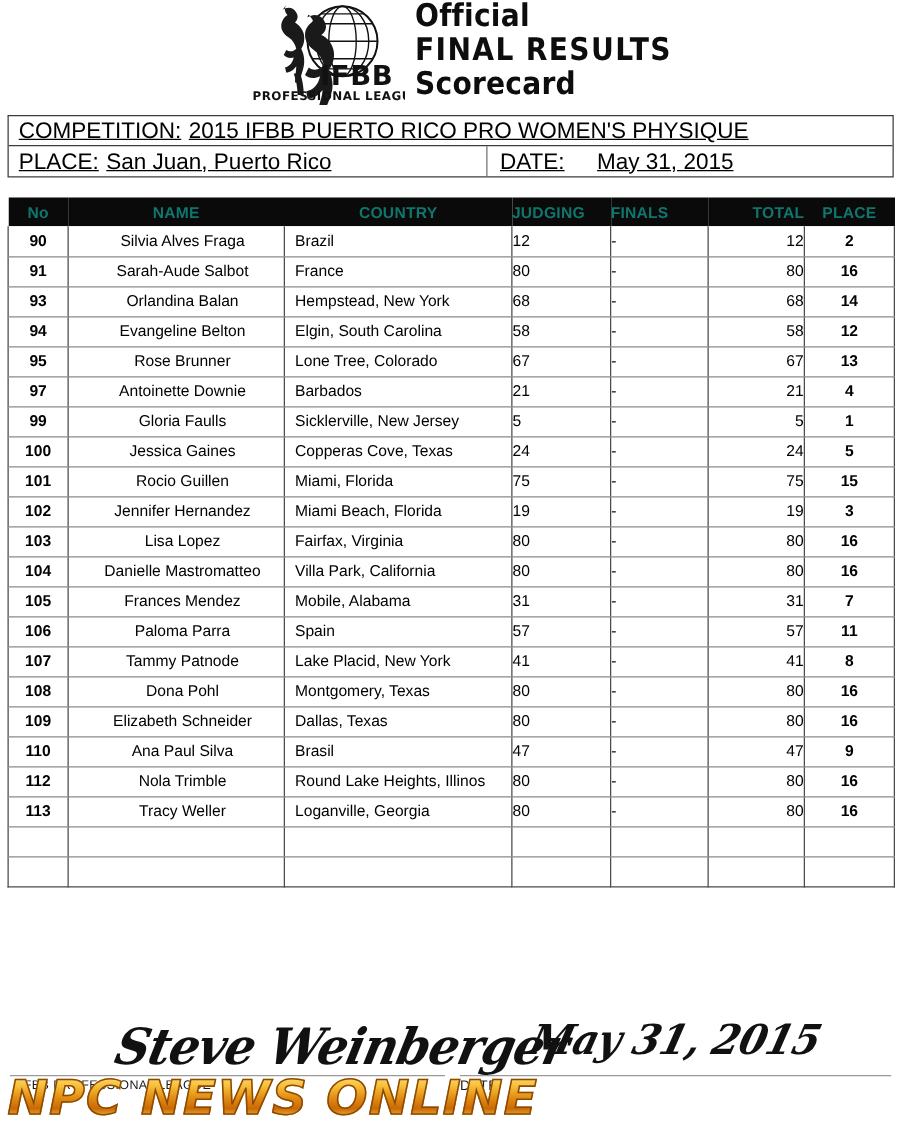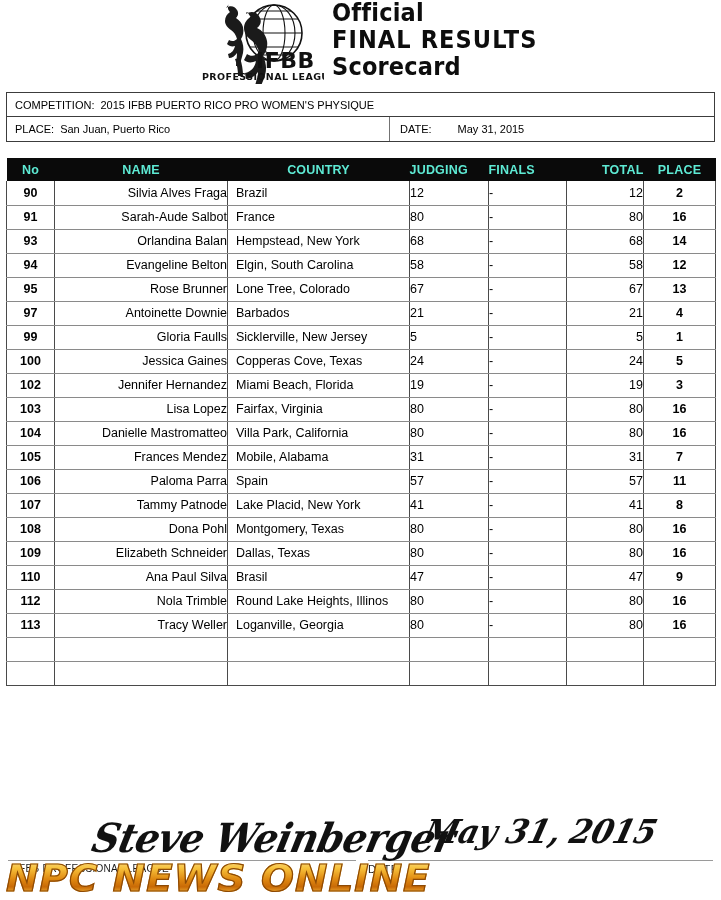--- a/index.html
+++ b/index.html
@@ -63,69 +63,70 @@
     background: #fff;
   }
   .info-row {
     display: flex;
     height: 24px;
     align-items: center;
     box-sizing: border-box;
   }
   .info-row.top { border-bottom: 1px solid #3c3c3c; }
   .info-cell {
-    font-size: 11px;
+    font-size: 18px;
     padding-left: 8px;
     white-space: nowrap;
     display: flex;
     align-items: center;
     height: 100%;
     box-sizing: border-box;
+    text-decoration: underline;
   }
   .info-cell.place { width: 383px; border-right: 1px solid #737373; }
   .info-cell.date  { flex: 1; padding-left: 10px; }
   .lbl { margin-right: 6px; }
   .lbl-date { margin-right: 26px; }
 
   
   .table-wrap {
     position: absolute;
     left: 6px;
     top: 158px;
     width: 709px;
   }
   table.results {
     border-collapse: collapse;
     width: 709px;
     table-layout: fixed;
   }
   table.results th {
     background: #0a0a0a;
-    color: #5eead4;
+    color: #0f766e;
     font-size: 12.5px;
     font-weight: bold;
     height: 23px;
     padding: 0;
     letter-spacing: 0.2px;
     border: none;
   }
   table.results td {
     height: 24px;
     font-size: 12.5px;
     padding: 0;
     border-right: 1px solid #4a4a4a;
     border-bottom: 1px solid #8a8a8a;
     box-sizing: border-box;
     background: #fff;
   }
   table.results tr td:first-child { border-left: 1px solid #4a4a4a; }
   table.results tbody tr:last-child td { border-bottom: 1px solid #4a4a4a; }
 
   .c-no     { width: 48px;  text-align: center; font-weight: bold; }
-  .c-name   { width: 173px; text-align: right;  padding-left: 10px !important; }
+  .c-name   { width: 173px; text-align: center;  padding-left: 10px !important; }
   .c-country{ width: 182px; text-align: left;  padding-left: 8px !important; }
   .c-judging{ width: 79px;  text-align: left; }
   .c-finals { width: 78px;  text-align: left; }
   .c-total  { width: 77px;  text-align: right; }
   .c-place  { width: 72px;  text-align: center; font-weight: bold; }
 
   th.c-name    { text-align: center; padding-left: 0 !important; }
   th.c-country { text-align: center; padding-left: 0 !important; }
 
   
@@ -341,20 +342,29 @@
         <tr>
           <td class="c-no">100</td>
           <td class="c-name">Jessica Gaines</td>
           <td class="c-country">Copperas Cove, Texas</td>
           <td class="c-judging">24</td>
           <td class="c-finals">-</td>
           <td class="c-total">24</td>
           <td class="c-place">5</td>
         </tr>
         <tr>
+          <td class="c-no">101</td>
+          <td class="c-name">Rocio Guillen</td>
+          <td class="c-country">Miami, Florida</td>
+          <td class="c-judging">75</td>
+          <td class="c-finals">-</td>
+          <td class="c-total">75</td>
+          <td class="c-place">15</td>
+        </tr>
+        <tr>
           <td class="c-no">102</td>
           <td class="c-name">Jennifer Hernandez</td>
           <td class="c-country">Miami Beach, Florida</td>
           <td class="c-judging">19</td>
           <td class="c-finals">-</td>
           <td class="c-total">19</td>
           <td class="c-place">3</td>
         </tr>
         <tr>
           <td class="c-no">103</td>

